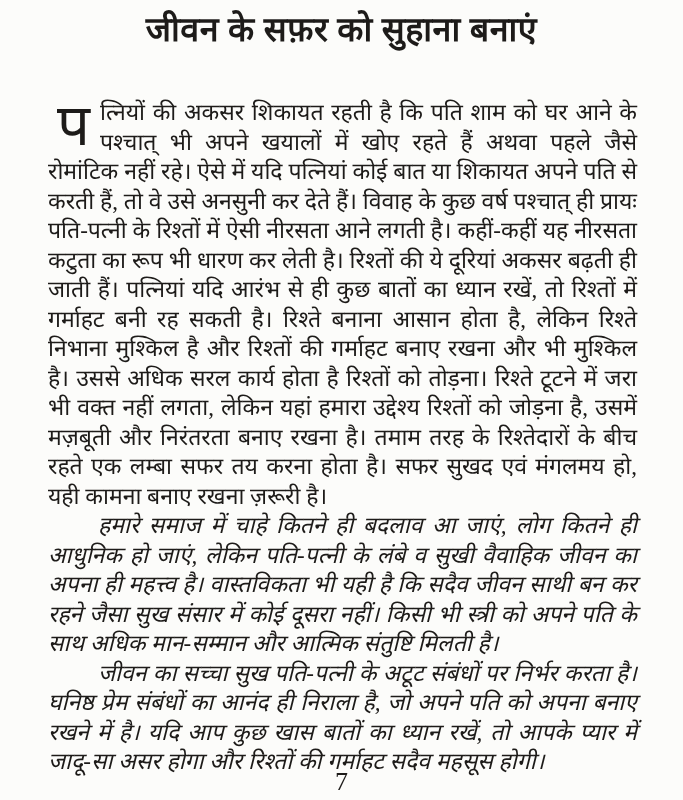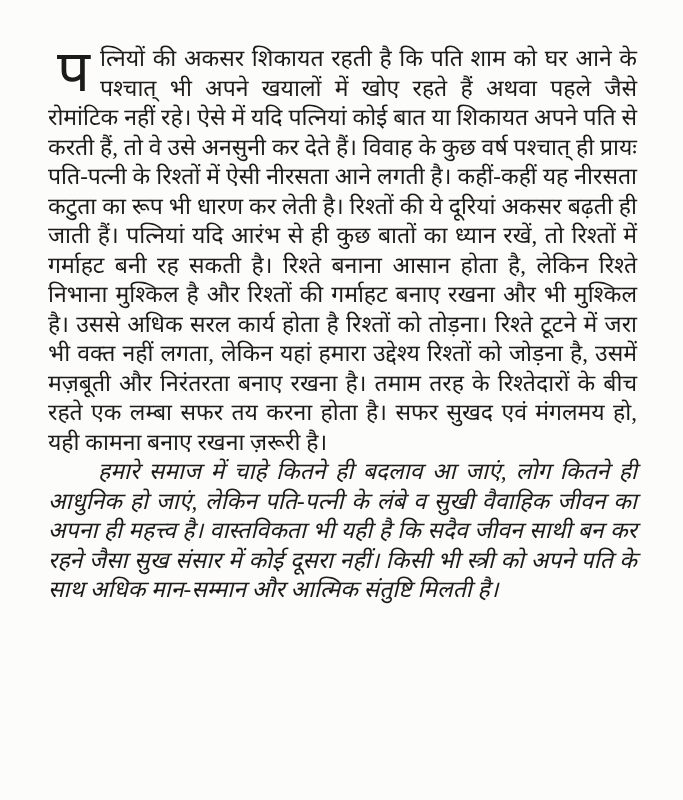--- a/index.html
+++ b/index.html
@@ -59,25 +59,27 @@
     text-align: center;
     font-size: 26px;
     line-height: 28px;
   }
 </style>
 </head>
 <body>
 
 <div class="page">
 
+  <h1 class="title">जीवन के सफ़र को सुहाना बनाएं</h1>
 
   <div class="content">
 
     <p class="para"><span class="dropcap">प</span><span>त्नियों की अकसर शिकायत रहती है कि पति शाम को घर आने के पश्चात् भी अपने खयालों में खोए रहते हैं अथवा पहले जैसे रोमांटिक नहीं रहे। ऐसे में यदि पत्नियां कोई बात या शिकायत अपने पति से करती हैं, तो वे उसे अनसुनी कर देते हैं। विवाह के कुछ वर्ष पश्चात् ही प्रायः पति-पत्नी के रिश्तों में ऐसी नीरसता आने लगती है। कहीं-कहीं यह नीरसता कटुता का रूप भी धारण कर लेती है। रिश्तों की ये दूरियां अकसर बढ़ती ही जाती हैं। पत्नियां यदि आरंभ से ही कुछ बातों का ध्यान रखें, तो रिश्तों में गर्माहट बनी रह सकती है। रिश्ते बनाना आसान होता है, लेकिन रिश्ते निभाना मुश्किल है और रिश्तों की गर्माहट बनाए रखना और भी मुश्किल है। उससे अधिक सरल कार्य होता है रिश्तों को तोड़ना। रिश्ते टूटने में जरा भी वक्त नहीं लगता, लेकिन यहां हमारा उद्देश्य रिश्तों को जोड़ना है, उसमें मज़बूती और निरंतरता बनाए रखना है। तमाम तरह के रिश्तेदारों के बीच रहते एक लम्बा सफर तय करना होता है। सफर सुखद एवं मंगलमय हो, यही कामना बनाए रखना ज़रूरी है।</span></p>
 
     <p class="para indent">हमारे समाज में चाहे कितने ही बदलाव आ जाएं, लोग कितने ही आधुनिक हो जाएं, लेकिन पति-पत्नी के लंबे व सुखी वैवाहिक जीवन का अपना ही महत्त्व है। वास्तविकता भी यही है कि सदैव जीवन साथी बन कर रहने जैसा सुख संसार में कोई दूसरा नहीं। किसी भी स्त्री को अपने पति के साथ अधिक मान-सम्मान और आत्मिक संतुष्टि मिलती है।</p>
 
+    <p class="para indent">जीवन का सच्चा सुख पति-पत्नी के अटूट संबंधों पर निर्भर करता है। घनिष्ठ प्रेम संबंधों का आनंद ही निराला है, जो अपने पति को अपना बनाए रखने में है। यदि आप कुछ खास बातों का ध्यान रखें, तो आपके प्यार में जादू-सा असर होगा और रिश्तों की गर्माहट सदैव महसूस होगी।</p>
 
   </div>
 
   <div class="page-number">7</div>
 
 </div>
 
 </body></html>

